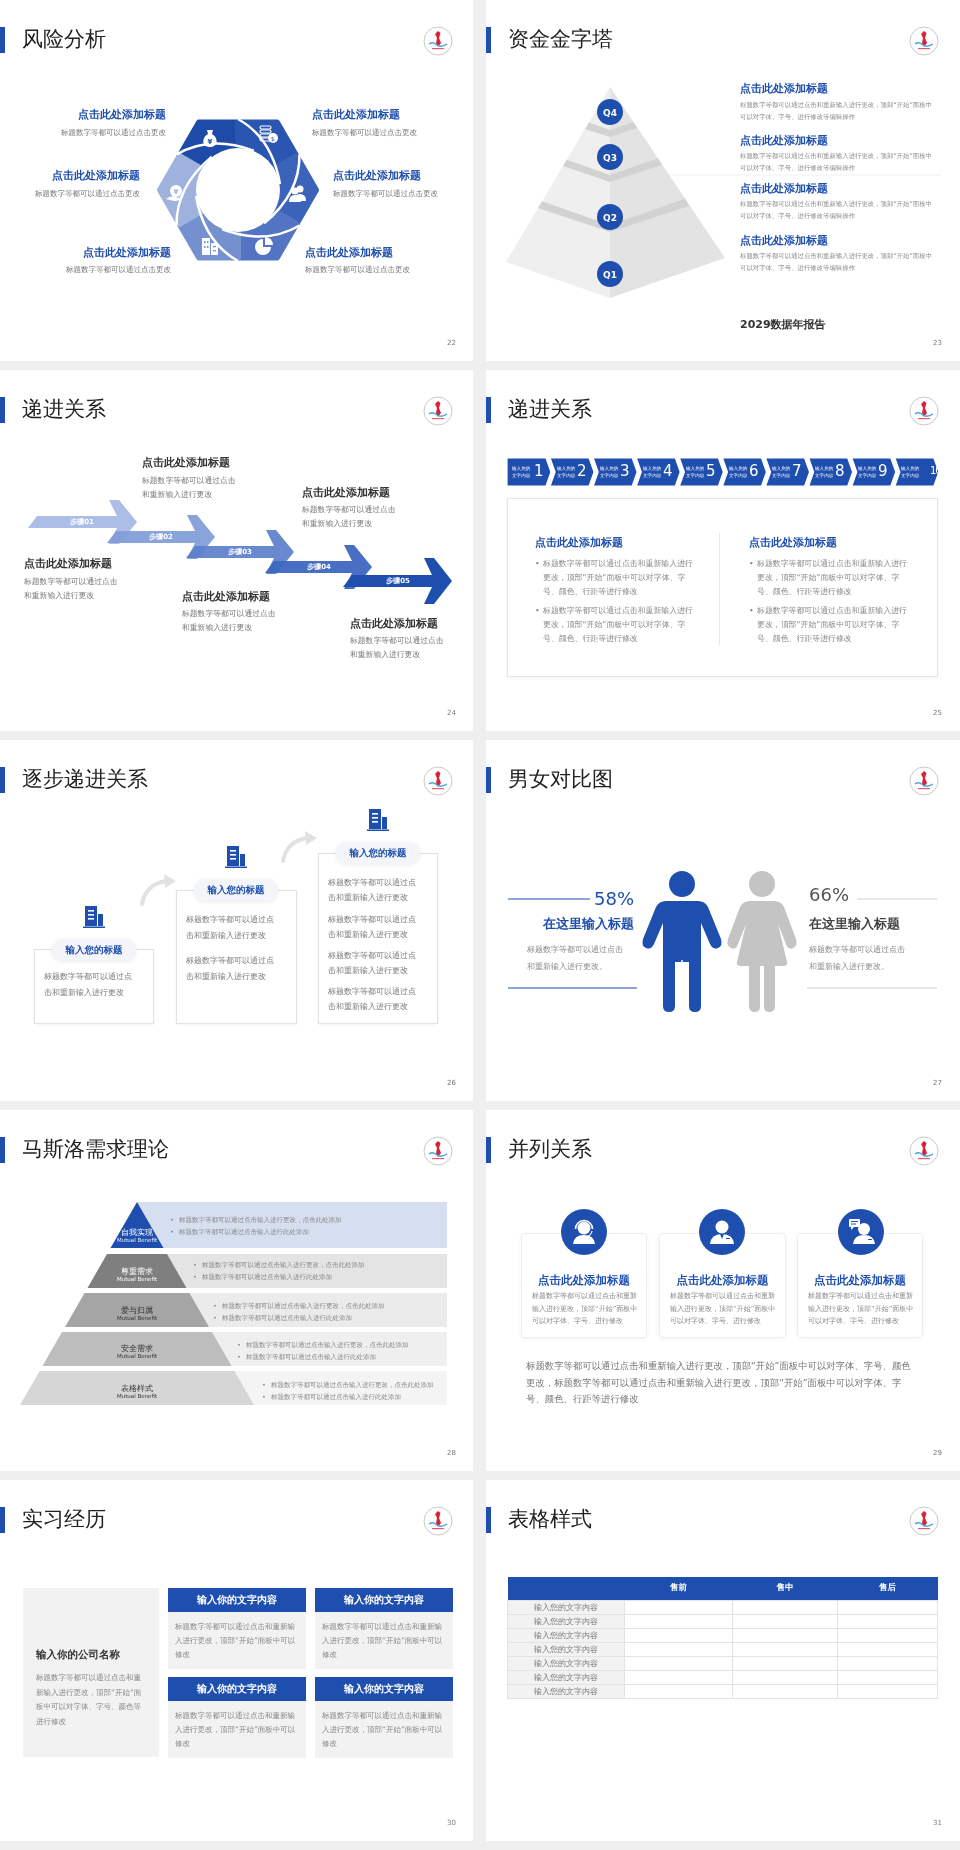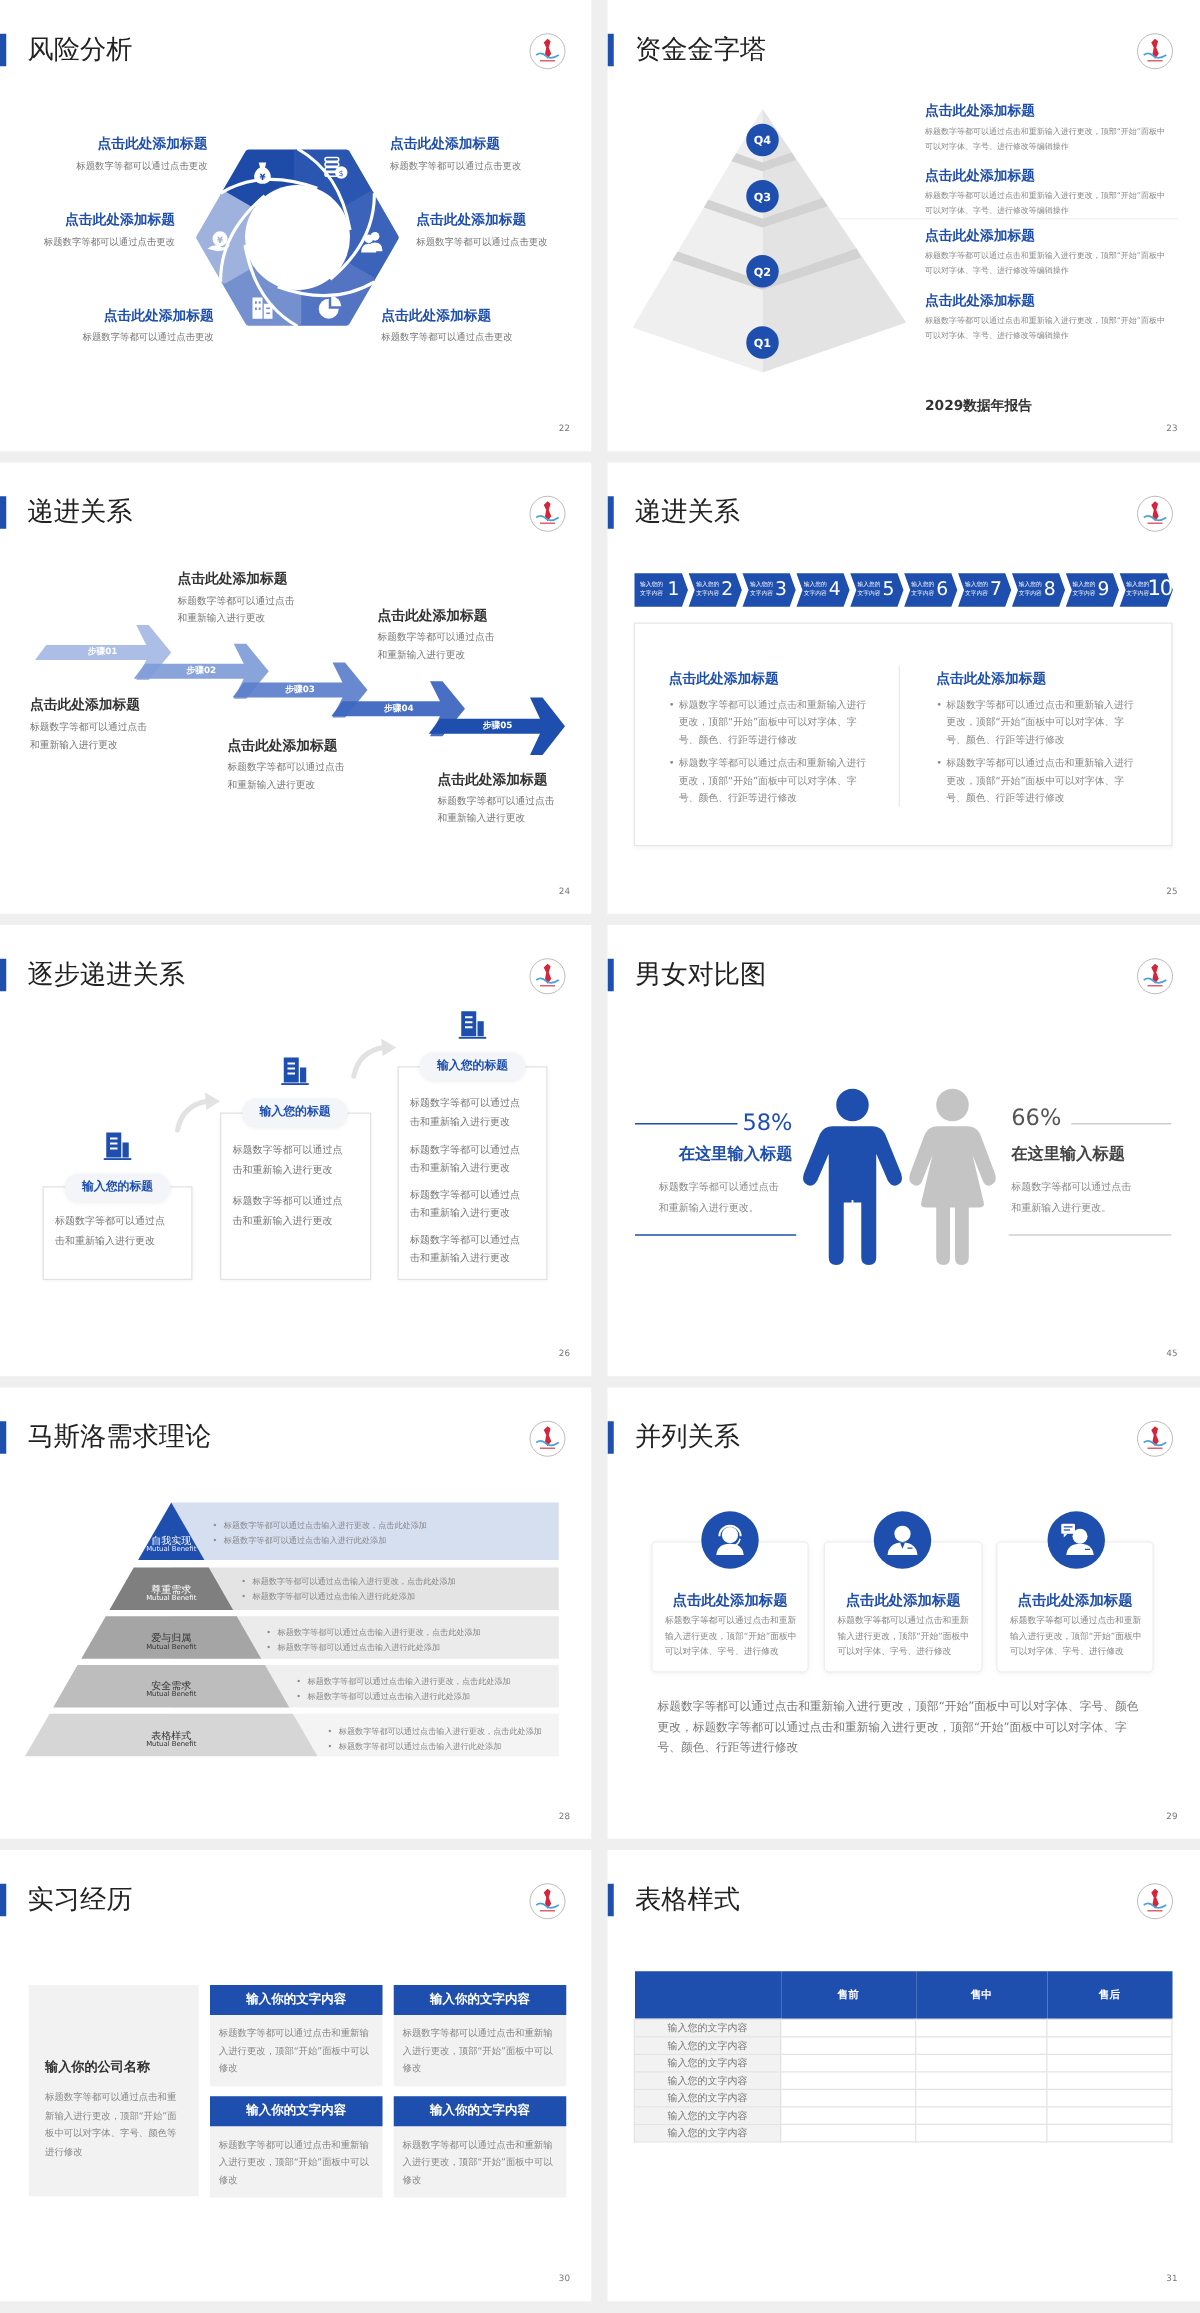--- a/index.html
+++ b/index.html
@@ -49,21 +49,21 @@
 .p29{position:absolute;left:40px;top:248px;width:393px;color:#777;font-size:9.4px;line-height:16.5px}
 
 .co{position:absolute;left:23px;top:108px;width:136px;height:169px;background:#f2f2f2}
 .co-t{position:absolute;left:13px;top:59px;font-weight:bold;color:#333;font-size:10.5px;line-height:14px;white-space:nowrap}
 .co-d{position:absolute;left:13px;top:83px;width:106px;color:#888;font-size:7.5px;line-height:14.5px}
 .c30{position:absolute;width:138px;height:81px;background:#f2f2f2}
 .c30h{height:24px;background:#1f4fae;color:#fff;font-weight:bold;font-size:10px;line-height:24px;text-align:center}
 .c30b{padding:8px 7px 0 7px;color:#888;font-size:7.5px;line-height:14px}
 
 .tbl{position:absolute;left:21px;top:97px;width:430px;border-collapse:collapse;table-layout:fixed}
-.tbl th{background:#1f4fae;color:#fff;font-size:8.5px;font-weight:bold;height:38px;}
+.tbl th{background:#1f4fae;color:#fff;font-size:8.5px;font-weight:bold;height:23px;}
 .tbl td{height:14px;border:1px solid #e3e3e3;font-size:8px;color:#777;text-align:center}
 .tbl td.first{background:#f2f2f2}
 </style>
 </head>
 <body>
 
 <div class="slide s-l" style="top:0">
   <div class="bar"></div>
   <div class="stitle">风险分析</div>
   <svg class="logo" viewBox="0 0 30 30">
@@ -298,21 +298,21 @@
   <div class="chv-n" style="left:349px">8</div>
   <div class="chv-l" style="left:372px">
       <div>输入您的</div>
       <div>文字内容</div>
     </div>
   <div class="chv-n" style="left:392px">9</div>
   <div class="chv-l" style="left:415px">
       <div>输入您的</div>
       <div>文字内容</div>
     </div>
-  <div class="chv-n" style="left:432px;font-size:17px;letter-spacing:-1px">10</div>
+  <div class="chv-n" style="left:444px;font-size:10px;letter-spacing:-1px">10</div>
 
   <div class="card25"></div>
   <div class="abs" style="left:233px;top:163px;width:1px;height:112px;background:#e8e8e8"></div>
   <div class="abs h-blue" style="left:49px;top:166px">点击此处添加标题</div>
   <div class="bul" style="left:49px;top:187px">标题数字等都可以通过点击和重新输入进行更改，顶部“开始”面板中可以对字体、字号、颜色、行距等进行修改</div>
   <div class="bul" style="left:49px;top:234px">标题数字等都可以通过点击和重新输入进行更改，顶部“开始”面板中可以对字体、字号、颜色、行距等进行修改</div>
   <div class="abs h-blue" style="left:263px;top:166px">点击此处添加标题</div>
   <div class="bul" style="left:263px;top:187px">标题数字等都可以通过点击和重新输入进行更改，顶部“开始”面板中可以对字体、字号、颜色、行距等进行修改</div>
   <div class="bul" style="left:263px;top:234px">标题数字等都可以通过点击和重新输入进行更改，顶部“开始”面板中可以对字体、字号、颜色、行距等进行修改</div>
 </div>
@@ -383,21 +383,21 @@
 
 <div class="slide s-r" style="top:740px">
   <div class="bar"></div>
   <div class="stitle">男女对比图</div>
   <svg class="logo" viewBox="0 0 30 30">
       <circle cx="15" cy="15" r="14" fill="#fff" stroke="#bbb" stroke-width="0.8"></circle>
       <path d="M15 5 L17.5 7 L16 12 L18 17 L15 21 L13 17 L14 12 L12 8 Z" fill="#d8243a"></path>
       <path d="M6 18 Q10 15 14 19 Q18 22 24 18" stroke="#4aa3d8" stroke-width="1.4" fill="none"></path>
       <rect x="9" y="22" width="12" height="1.2" fill="#e06070"></rect>
     </svg>
-  <div class="pgno">45</div>
+  <div class="pgno">27</div>
 
   <svg class="full" viewBox="0 0 474 361">
     <line x1="22" y1="159" x2="104" y2="159" stroke="#1f4fae" stroke-width="1.2"></line>
     <line x1="22" y1="248" x2="151" y2="248" stroke="#1f4fae" stroke-width="1.2"></line>
     <line x1="371" y1="159" x2="451" y2="159" stroke="#cfcfcf" stroke-width="1.2"></line>
     <line x1="321" y1="248" x2="451" y2="248" stroke="#cfcfcf" stroke-width="1.2"></line>
     <g fill="#1f4fae">
       <circle cx="196" cy="144" r="13"></circle>
       <path d="M180,161 L212,161 Q219,161 222,167 L235,199 Q237,206 232,208 Q227,210 224,204 L215,183 L215,266 Q215,272 209,272 Q203,272 203,266 L203,222 L189,222 L189,266 Q189,272 183,272 Q177,272 177,266 L177,183 L168,204 Q165,210 160,208 Q155,206 157,199 L170,167 Q173,161 180,161 Z"></path>
       <rect x="195.3" y="220" width="1.4" height="52" fill="#fff"></rect>

